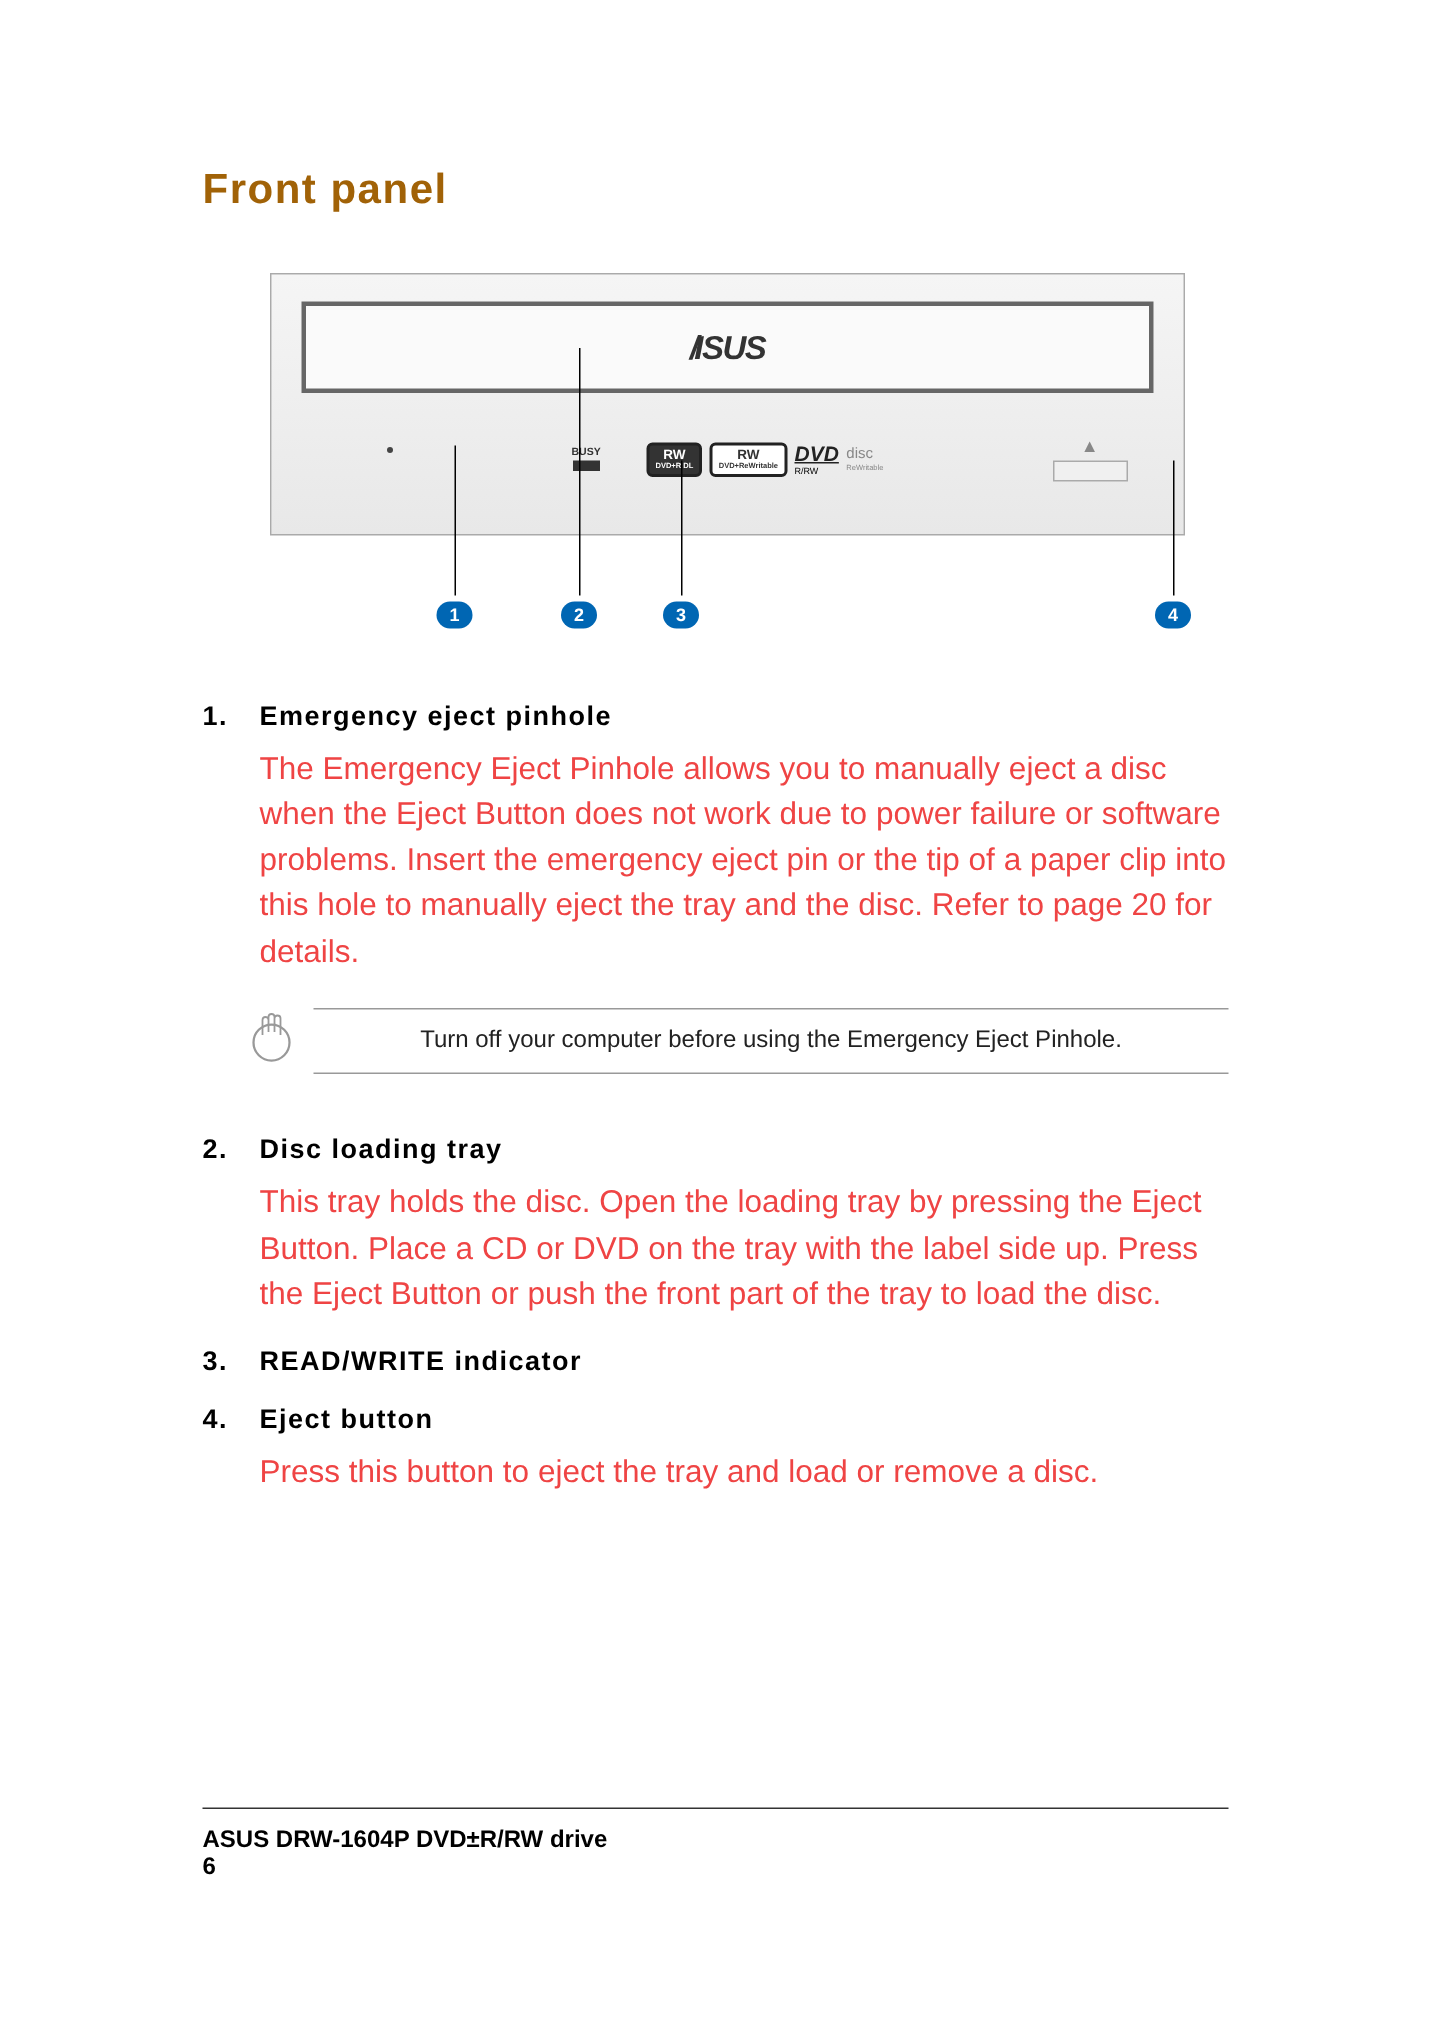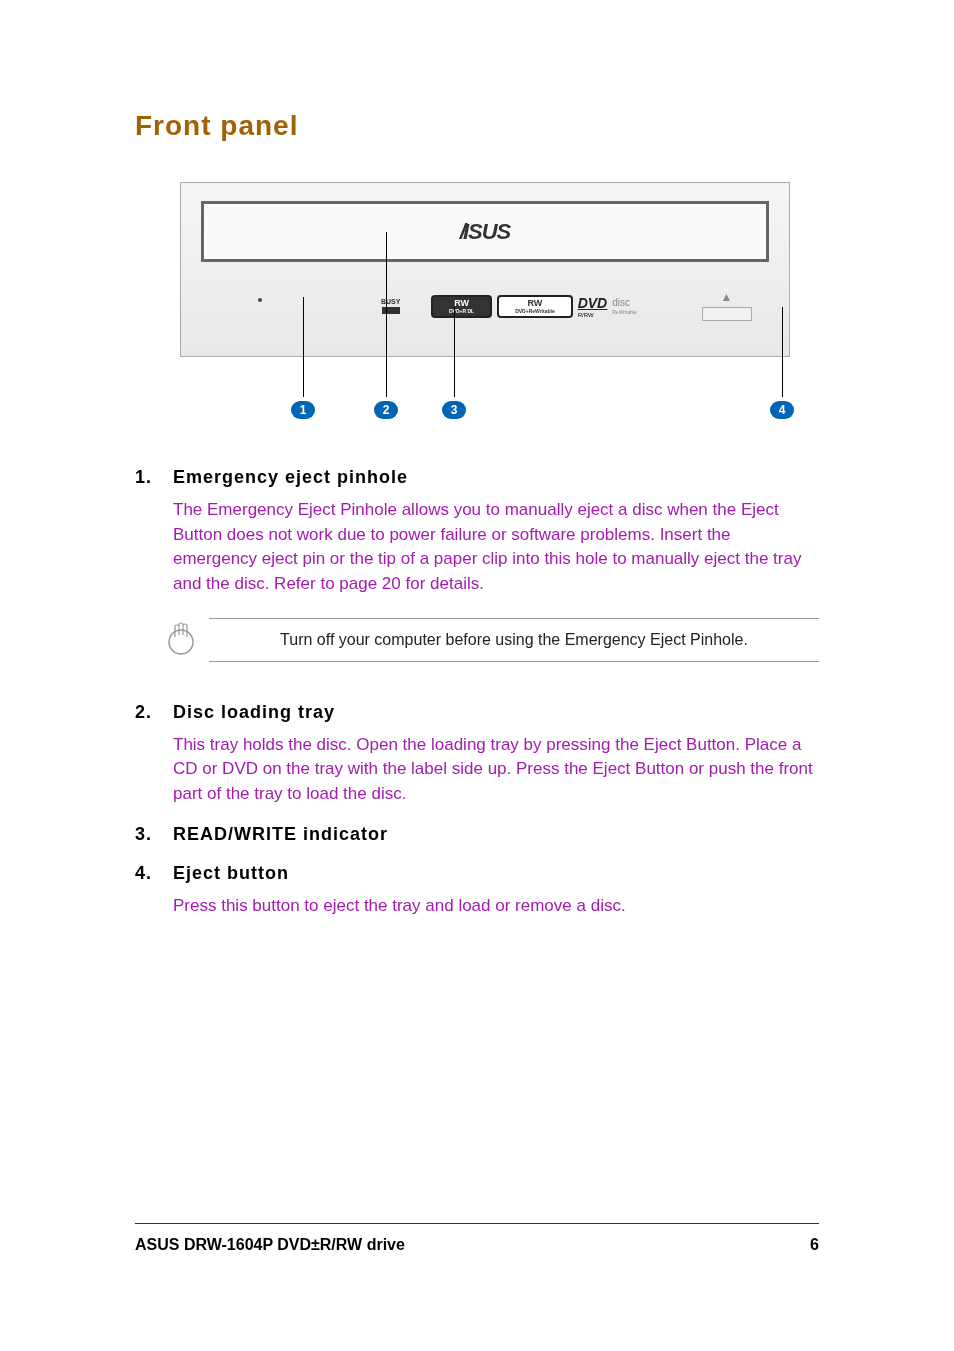--- a/index.html
+++ b/index.html
@@ -100,21 +100,21 @@
       position: absolute;
       left: 230px;
       top: 6px;
       display: flex;
       gap: 5px;
       align-items: center;
     }
     .badge {
       border: 2px solid #222;
       border-radius: 4px;
-      padding: 2px 16px;
+      padding: 2px 4px;
       font-size: 9px;
       font-weight: bold;
       background: #333;
       color: #fff;
       text-align: center;
       line-height: 1;
     }
     .badge-sub {
       font-size: 5px;
       display: block;
@@ -190,23 +190,23 @@
       letter-spacing: 1px;
       color: #000;
       display: flex;
       margin-bottom: 10px;
     }
     .section-num {
       width: 38px;
       flex-shrink: 0;
     }
     .section-body {
-      font-size: 17px;
+      font-size: 21px;
       line-height: 1.45;
-      color: #a21caf;
+      color: #ef4444;
       margin-left: 38px;
       margin-right: 0;
     }
     .note-row {
       display: flex;
       align-items: center;
       margin-top: 20px;
       margin-left: 26px;
     }
     .note-icon {
@@ -232,20 +232,21 @@
       bottom: 97px;
       left: 135px;
       right: 135px;
       border-top: 1.5px solid #333;
       padding-top: 12px;
       display: flex;
       justify-content: space-between;
       font-size: 16px;
       font-weight: bold;
       color: #000;
+      flex-direction: column;
     }
   </style>
 </head>
 <body>
 
 <div class="page">
   <h1 class="main-title">Front panel</h1>
 
   <div class="diagram-container">
     <div class="drive-figure">

